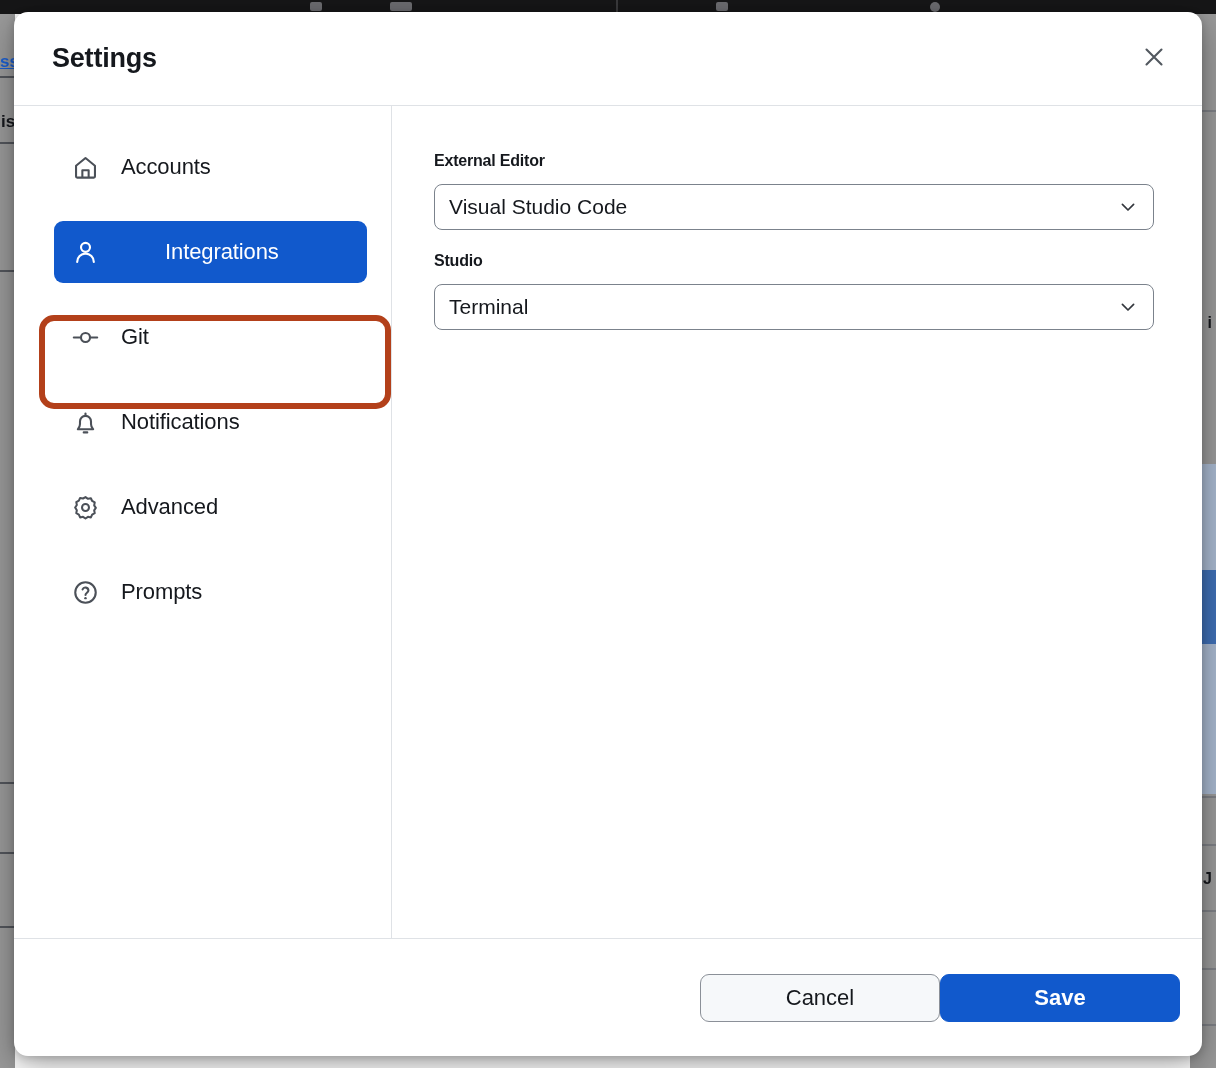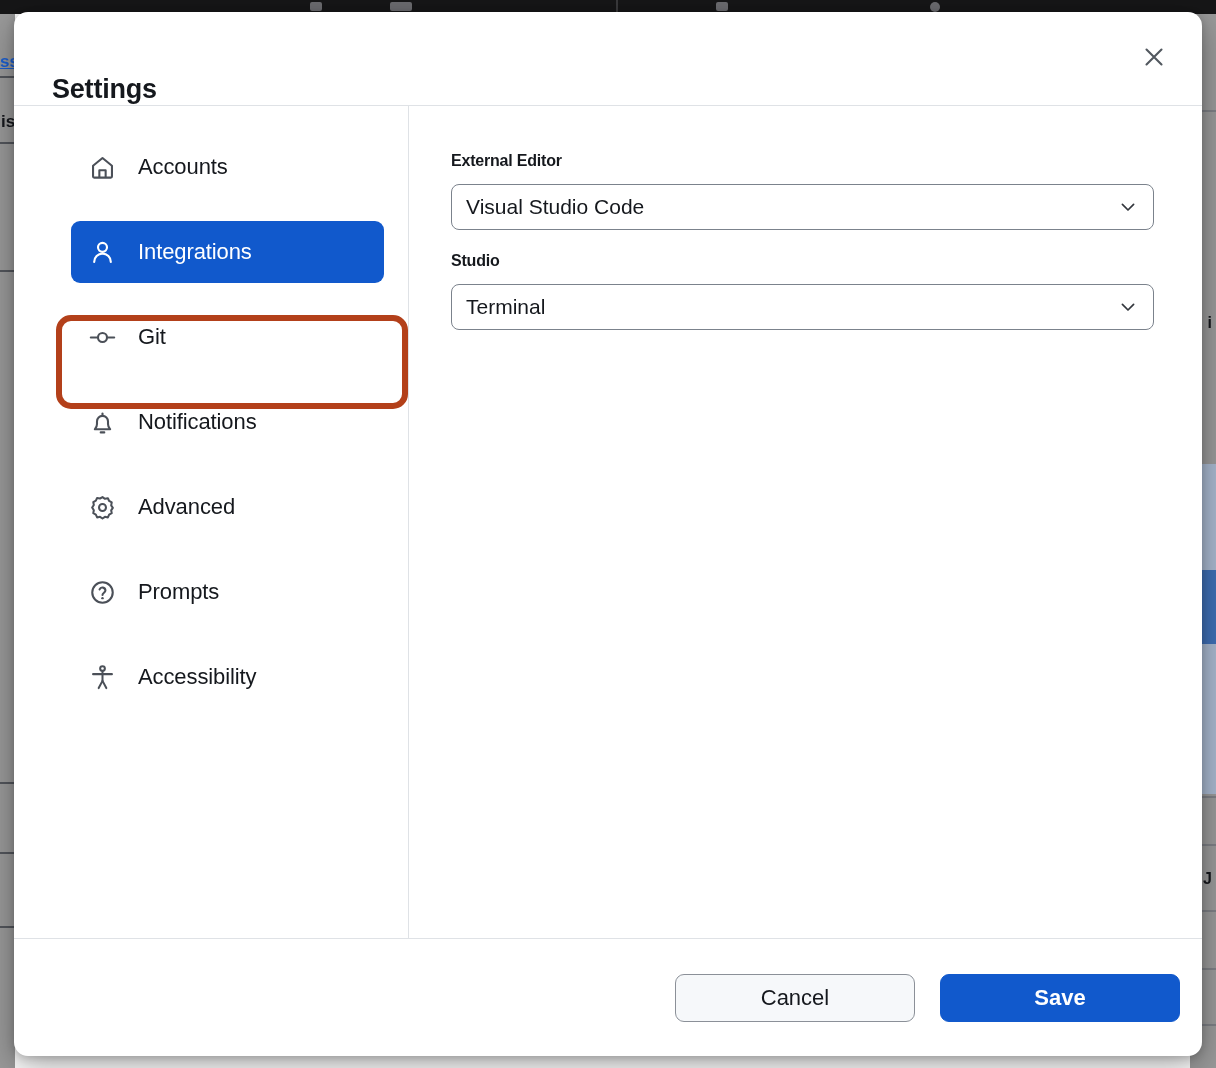--- a/index.html
+++ b/index.html
@@ -127,21 +127,21 @@
     flex-direction: column;
   }
 
   
   .modal-header {
     position: relative;
     height: 94px;
     flex: 0 0 94px;
     border-bottom: 1px solid #dfe2e6;
     display: flex;
-    align-items: flex-end;
+    align-items: center;
   }
   .modal-title {
     margin-left: 38px;
     font-size: 27px;
     font-weight: bold;
     color: #15181d;
     letter-spacing: -0.2px;
   }
   .close-btn {
     position: absolute;
@@ -157,21 +157,20 @@
     background: transparent;
     cursor: pointer;
     border-radius: 6px;
   }
 
   
   .modal-body {
     flex: 1 1 auto;
     display: flex;
     min-height: 0;
-    padding-left: 17px;
   }
   .sidebar {
     width: 378px;
     flex: 0 0 378px;
     border-right: 1px solid #dfe2e6;
     padding-top: 30px;
   }
   .nav-item {
     position: relative;
     display: flex;
@@ -196,20 +195,21 @@
     color: #4b5058;
   }
   .nav-item .nav-label {
     margin-left: 21px;
     font-size: 22px;
     color: #15181d;
     letter-spacing: -0.1px;
   }
   .nav-item.selected {
     background: #1159cc;
+    gap: 44px;
   }
   .nav-item.selected .nav-icon { color: #ffffff; }
   .nav-item.selected .nav-label { color: #ffffff; }
 
   .focus-ring {
     position: absolute;
     left: 25px;
     top: 209px;
     width: 352px;
     height: 94px;
@@ -255,21 +255,21 @@
   }
 
   
   .modal-footer {
     flex: 0 0 118px;
     border-top: 1px solid #dfe2e6;
     display: flex;
     align-items: center;
     justify-content: flex-end;
     padding-right: 22px;
-    gap: 25px;
+    gap: 0;
   }
   .btn {
     font-size: 22px;
     border-radius: 9px;
     cursor: pointer;
     height: 48px;
     font-family: "Liberation Sans", sans-serif;
   }
   .btn-cancel {
     width: 240px;
@@ -395,31 +395,20 @@
         <span class="nav-icon">
           <svg width="27" height="27" viewBox="0 0 24 24" fill="none" aria-hidden="true">
             <circle cx="12" cy="12" r="9.1" stroke="currentColor" stroke-width="1.85"></circle>
             <path d="M9.4 9.3 a2.7 2.7 0 0 1 5.2 1 c0 1.8-2.6 2.1-2.6 3.9" stroke="currentColor" stroke-width="1.85" stroke-linecap="round"></path>
             <circle cx="12" cy="17" r="1.1" fill="currentColor"></circle>
           </svg>
         </span>
         <span class="nav-label">Prompts</span>
       </button>
 
-      <button class="nav-item">
-        <span class="nav-icon">
-          <svg width="27" height="27" viewBox="0 0 24 24" fill="none" aria-hidden="true">
-            <circle cx="12" cy="4" r="2.1" stroke="currentColor" stroke-width="1.8"></circle>
-            <path d="M3.6 9 h16.8" stroke="currentColor" stroke-width="1.8" stroke-linecap="round"></path>
-            <path d="M12 7 V15" stroke="currentColor" stroke-width="1.8" stroke-linecap="round"></path>
-            <path d="M12 15 L8.6 21.4 M12 15 L15.4 21.4" stroke="currentColor" stroke-width="1.8" stroke-linecap="round"></path>
-          </svg>
-        </span>
-        <span class="nav-label">Accessibility</span>
-      </button>
 
       <div class="focus-ring"></div>
     </div>
 
     <div class="content">
 
       <div class="field-label">External Editor</div>
       <div class="select-box">
         <span>Visual Studio Code</span>
         <span class="select-caret">

